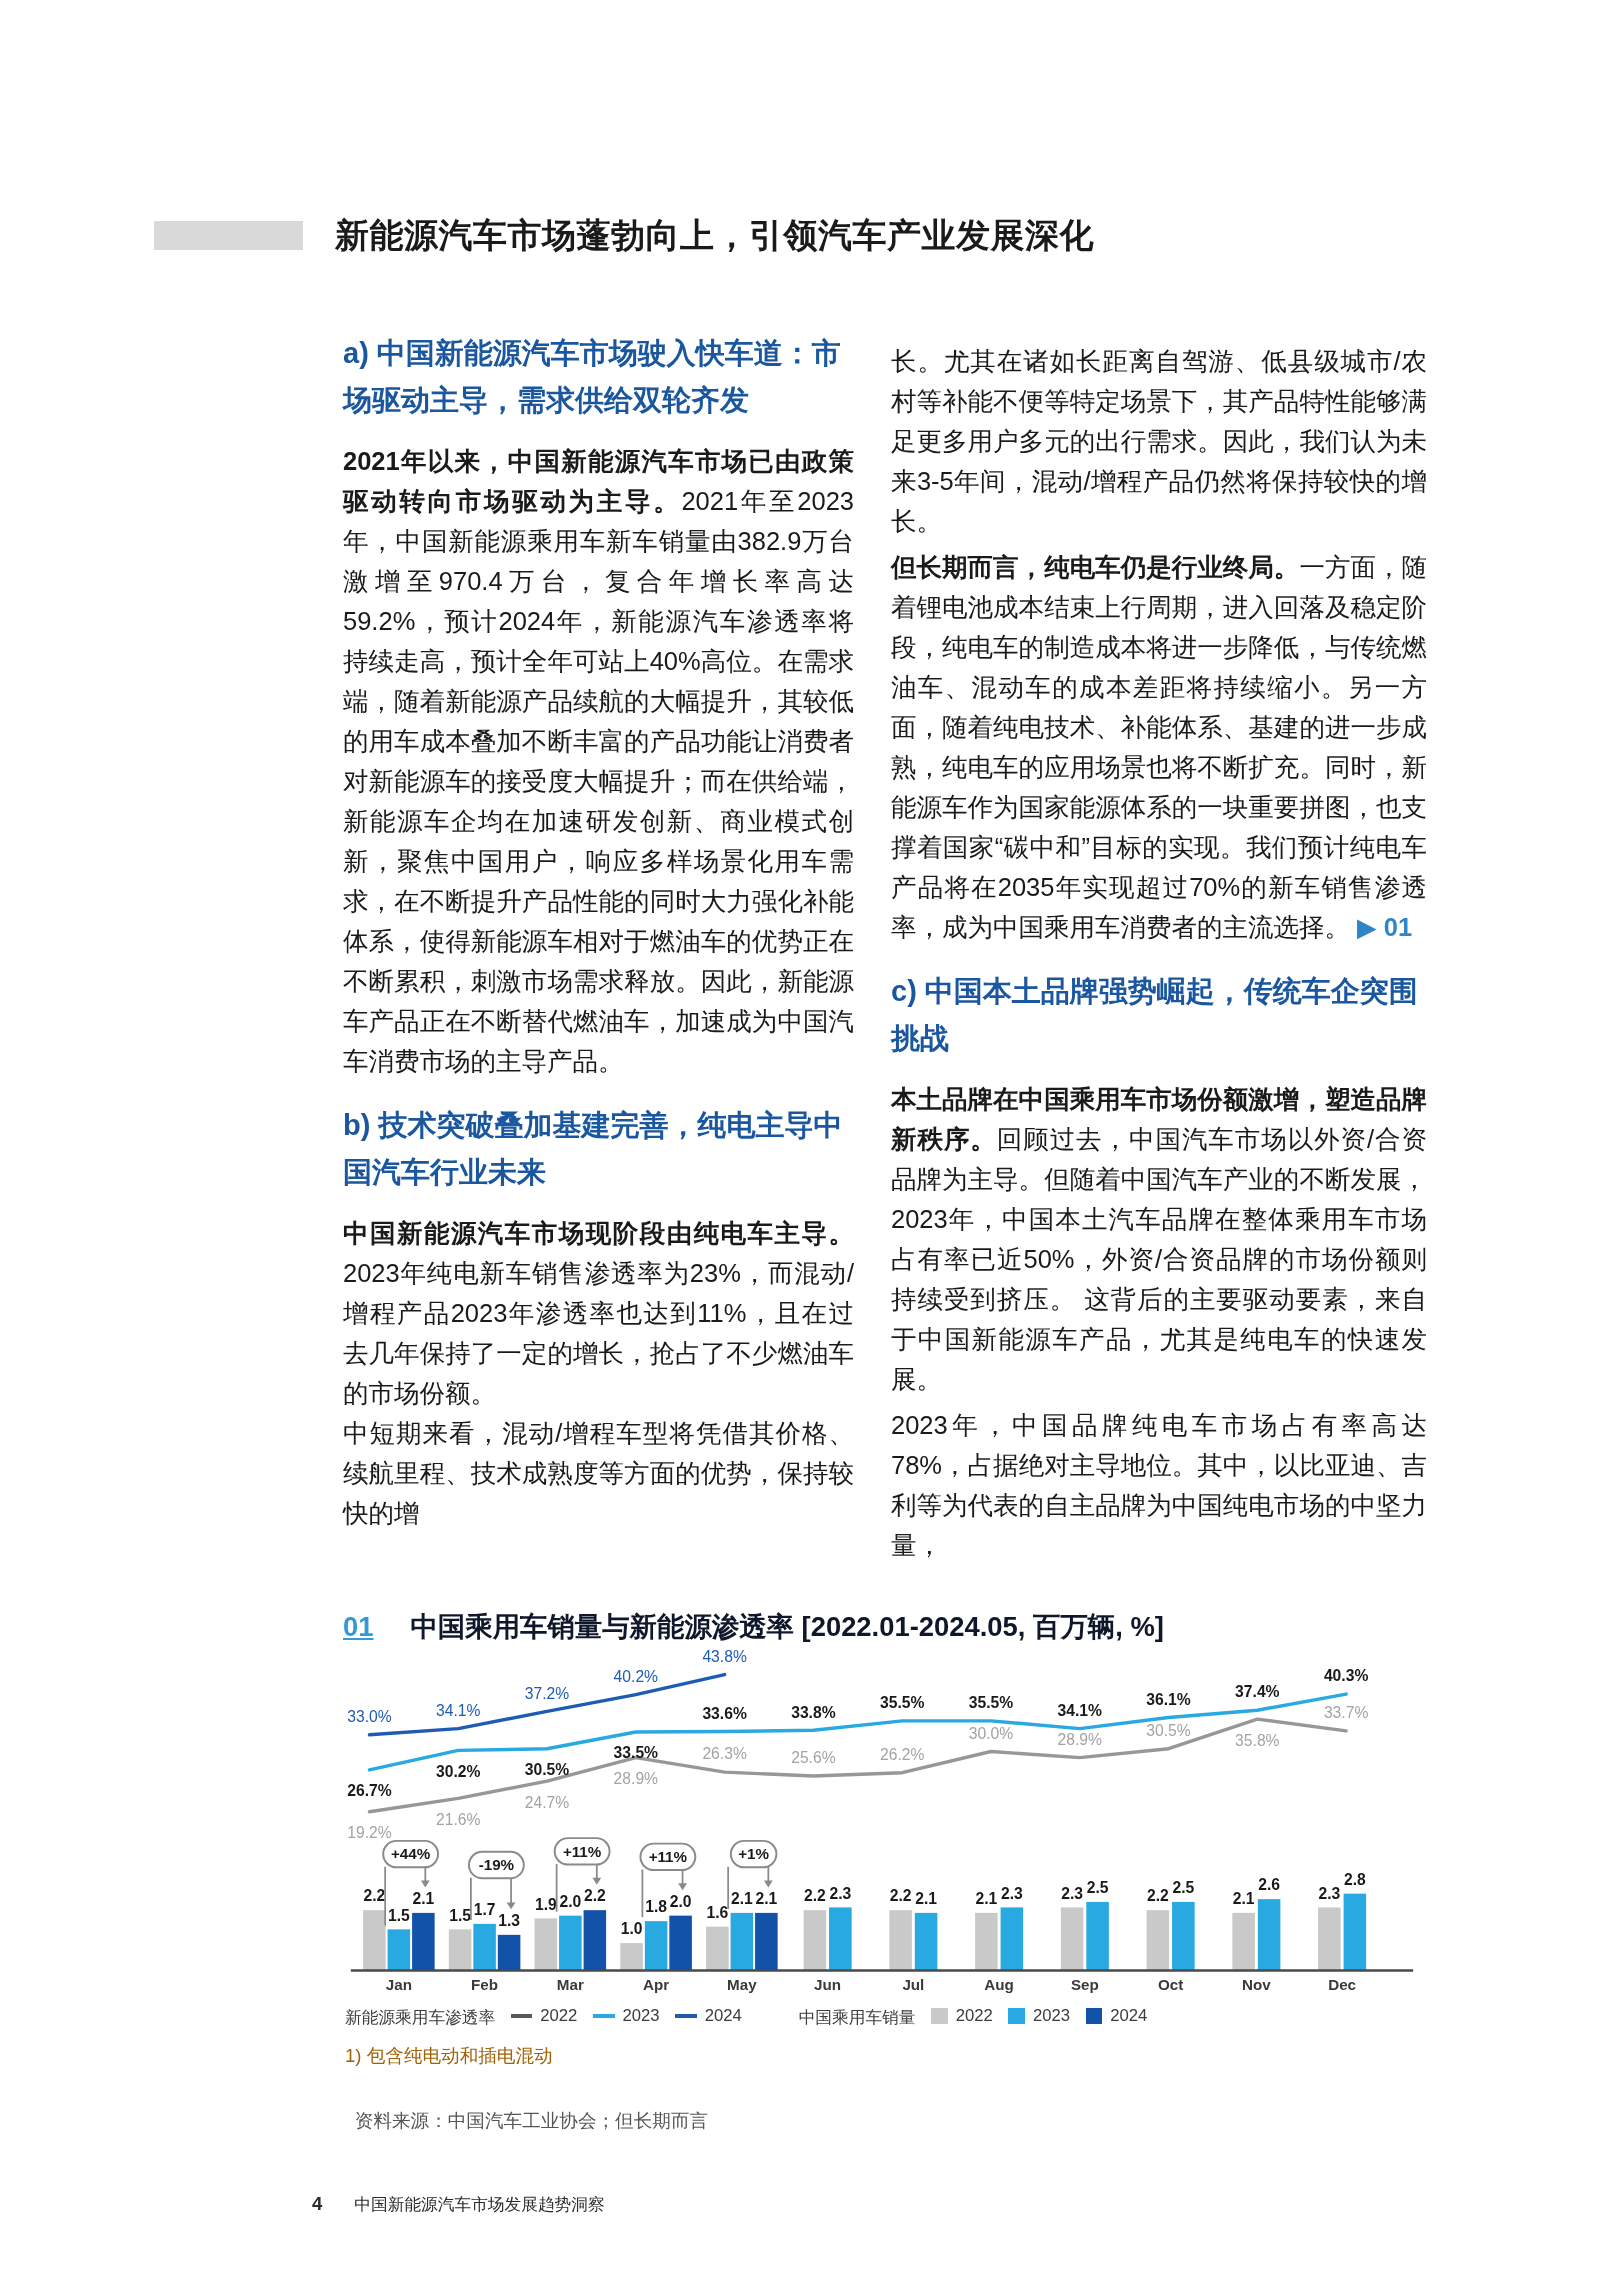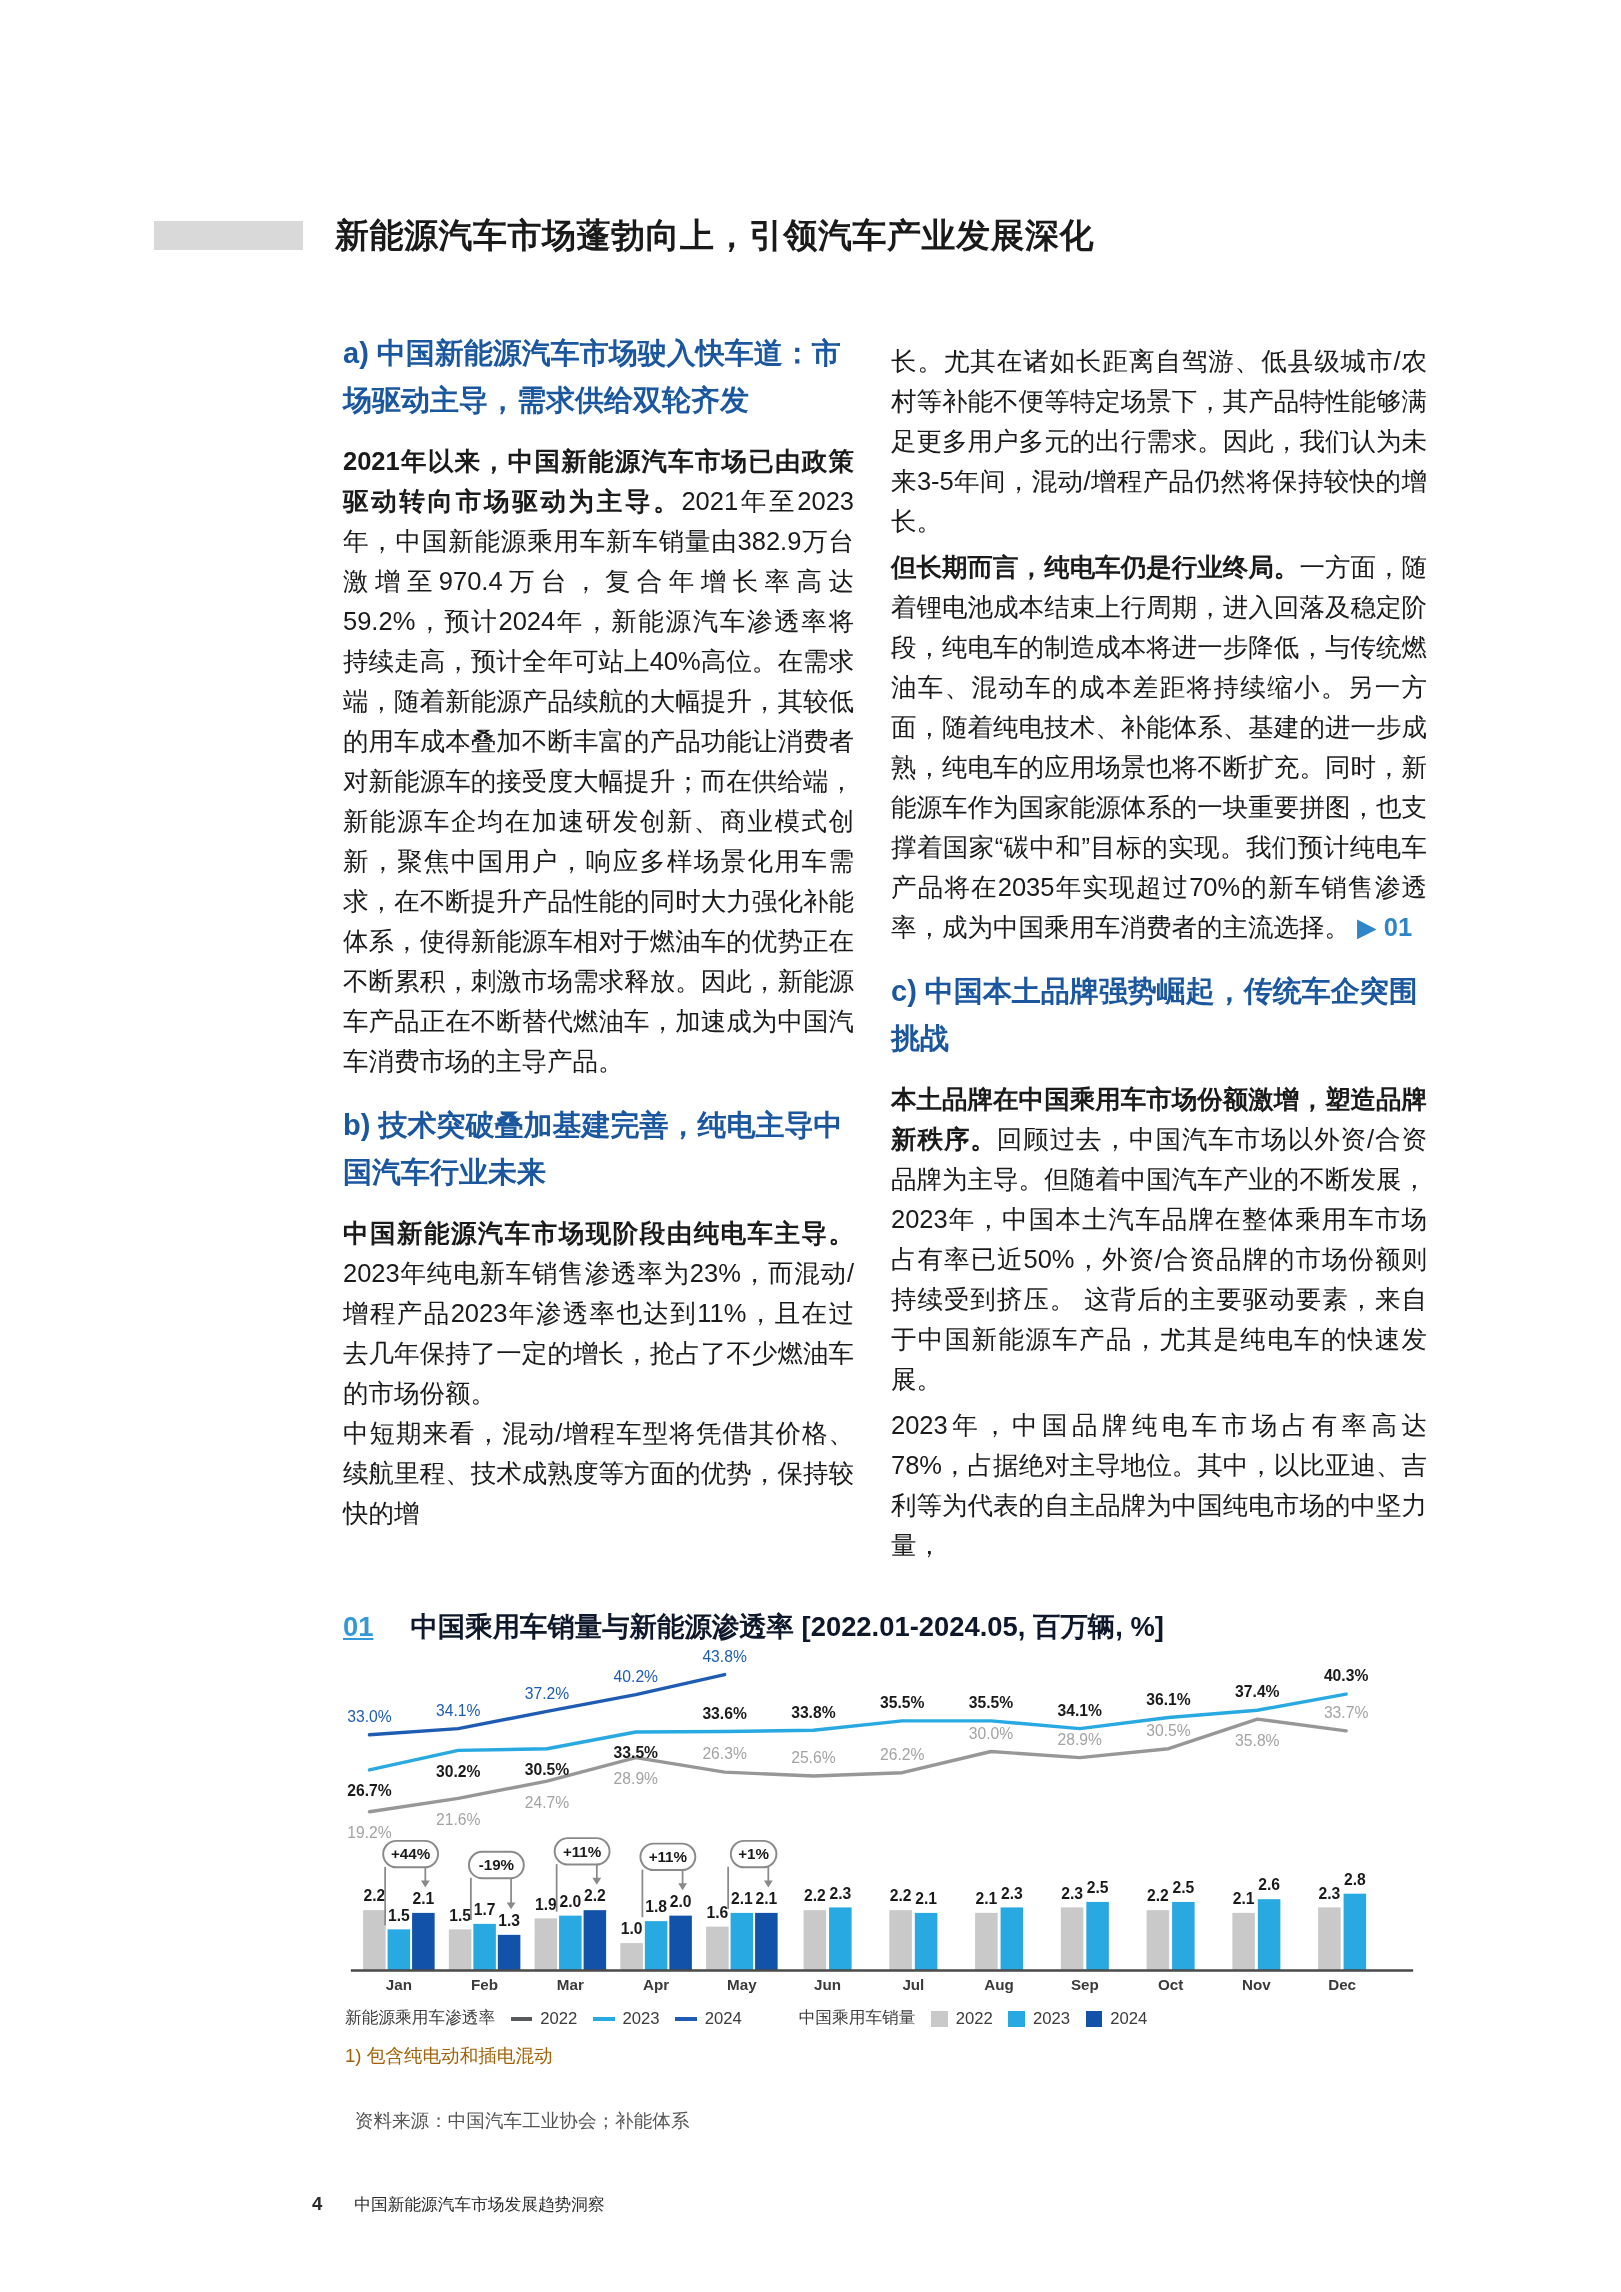--- a/index.html
+++ b/index.html
@@ -17,21 +17,21 @@
   p.body{font-size:25.5px;line-height:40px;margin:0 0 5.9px 0;}
   p.body.tight{margin-bottom:0;}
   p.body.offset{margin-top:10.8px;}
   .b{font-weight:bold;}
   .accent{color:#2e86c8;font-weight:bold;}
   .figure{position:absolute;left:343px;top:1609px;width:1084px;}
   .figure-header{display:flex;align-items:baseline;gap:37px;margin-bottom:2px;}
   .fig-num{font-size:27.4px;font-weight:bold;color:#3398d8;text-decoration:underline;}
   .fig-title{font-size:27.4px;font-weight:bold;color:#0f172a;margin:0;}
   #chart svg{display:block;font-family:inherit;}
-  .legend{display:flex;align-items:flex-end;gap:15.7px;font-size:16.7px;color:#3c3c3c;margin:3.9px 0 0 2px;}
+  .legend{display:flex;align-items:flex-start;gap:15.7px;font-size:16.7px;color:#3c3c3c;margin:3.9px 0 0 2px;}
   .legend-item{display:flex;align-items:center;}
   .legend-dash{display:inline-block;width:21.6px;height:3.9px;margin-right:7.8px;}
   .legend-swatch{display:inline-block;width:16.7px;height:16.7px;margin-right:7.8px;}
   .legend-gap{display:inline-block;width:25.5px;}
   .note{font-size:18.6px;color:#a16207;margin:13.7px 0 0 2px;}
   .source{font-size:18.6px;color:#555555;margin:39px 0 0 11.8px;}
   .footer{position:absolute;left:312px;top:2193px;display:flex;align-items:baseline;gap:32px;color:#2b2b2b;}
   .footer-num{font-size:18.6px;font-weight:bold;}
   .footer-label{font-size:16.7px;}
 </style>
@@ -246,21 +246,21 @@
         <span class="legend-item">
           <span class="legend-swatch" style="background: rgb(41, 169, 225);"></span>
           <span class="legend-year">2023</span>
         </span>
         <span class="legend-item">
           <span class="legend-swatch" style="background: rgb(18, 82, 168);"></span>
           <span class="legend-year">2024</span>
         </span>
       </div>
     <p class="note">1) 包含纯电动和插电混动</p>
-    <p class="source">资料来源：中国汽车工业协会；补能体系</p>
+    <p class="source">资料来源：中国汽车工业协会；但长期而言</p>
   </section>
 
   <div class="footer">
     <span class="footer-num">4</span>
     <span class="footer-label">中国新能源汽车市场发展趋势洞察</span>
   </div>
 
 </div>
 
 

